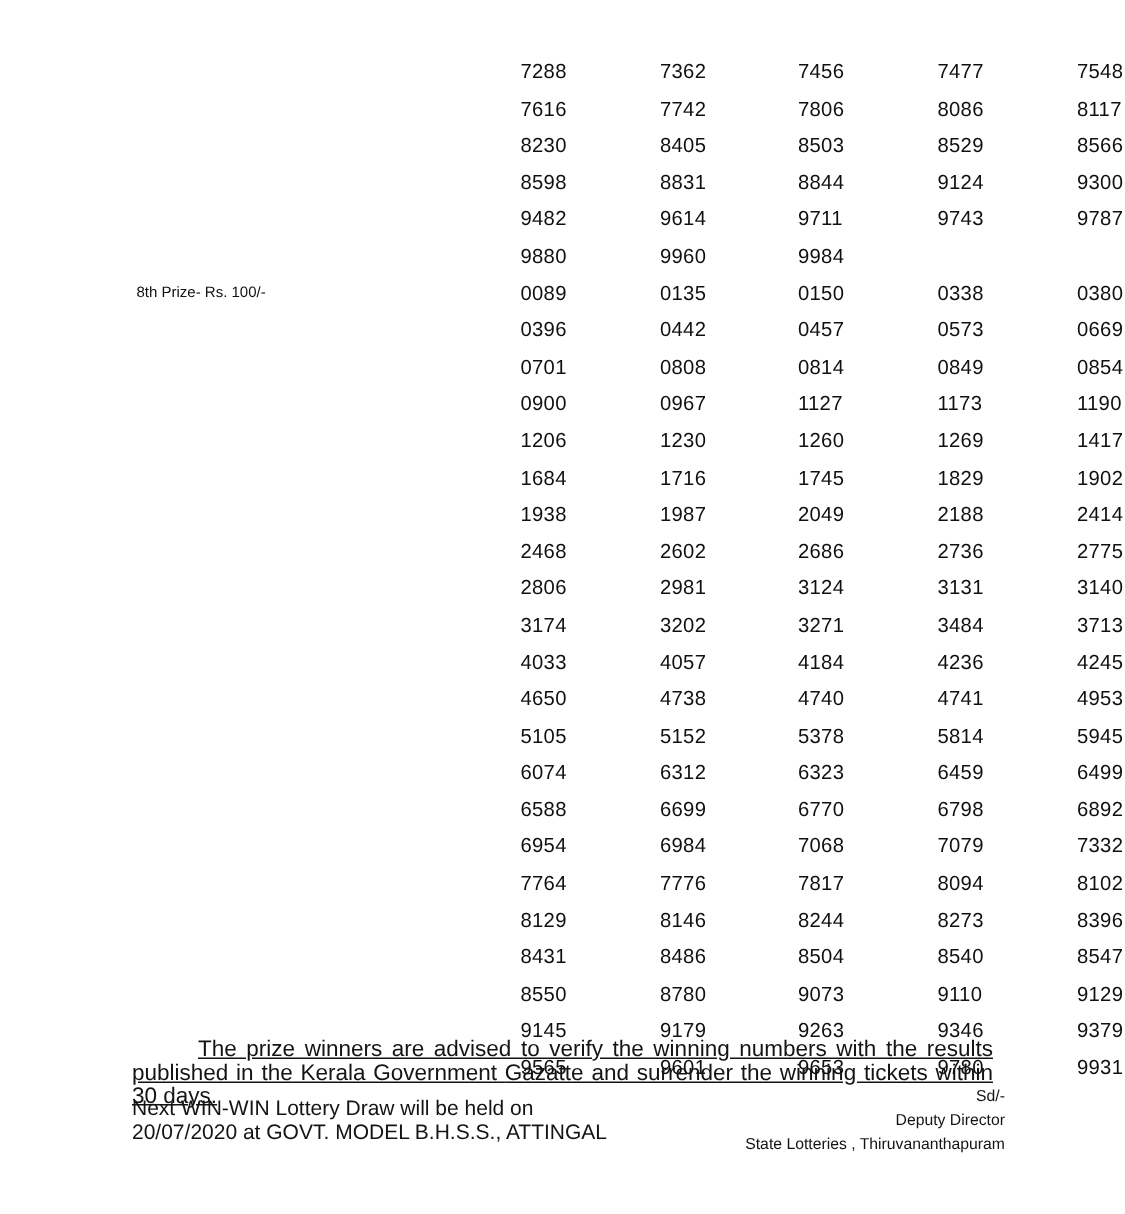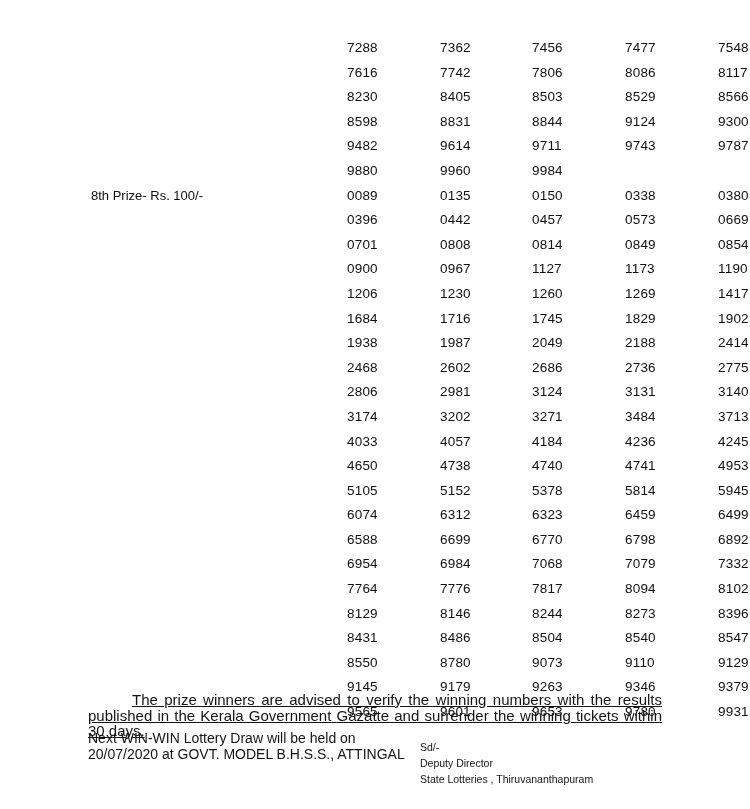--- a/index.html
+++ b/index.html
@@ -53,21 +53,21 @@
   .num-cell.c0 { left: 347px; }
   .num-cell.c1 { left: 440px; }
   .num-cell.c2 { left: 532px; }
   .num-cell.c3 { left: 625px; }
   .num-cell.c4 { left: 718px; }
 
   
   .prize-label {
     position: absolute;
     left: 91px;
-    font-size: 13px;
+    font-size: 10px;
     line-height: 24.6px;
     color: #101010;
     white-space: nowrap;
   }
 
   
   .advisory {
     position: absolute;
     left: 88px;
     top: 692px;
@@ -88,25 +88,24 @@
     font-size: 14px;
     line-height: 15.5px;
     color: #141414;
   }
 
   .sign-block {
     position: absolute;
     left: 420px;
     top: 723px;
     width: 250px;
-    text-align: left;
+    text-align: right;
     font-size: 10.5px;
     line-height: 16.2px;
     color: #141414;
-    margin-top: 16px;
   }
   .sign-block div { white-space: nowrap; }
 </style>
 </head>
 <body>
 
 <div class="page">
 
   <div class="numbers-area">
       <div class="num-row">

